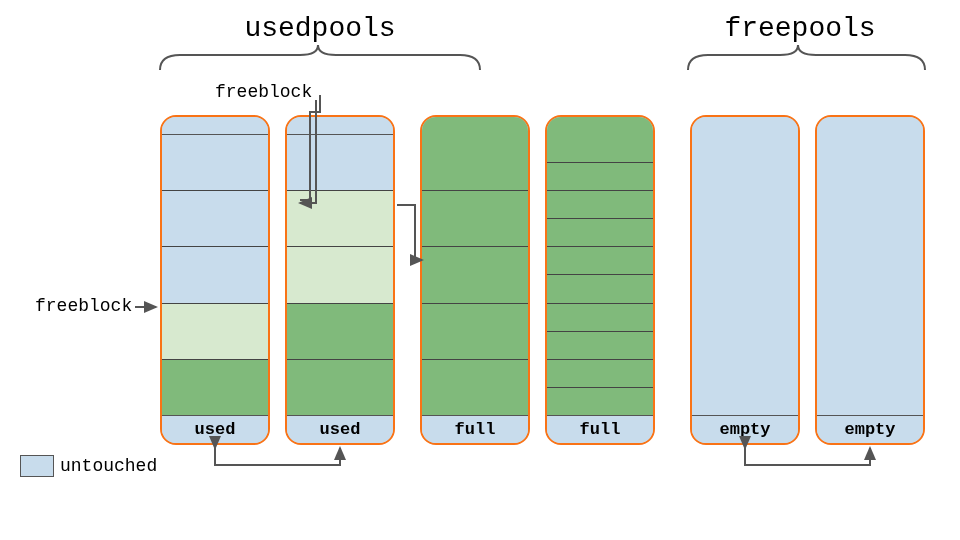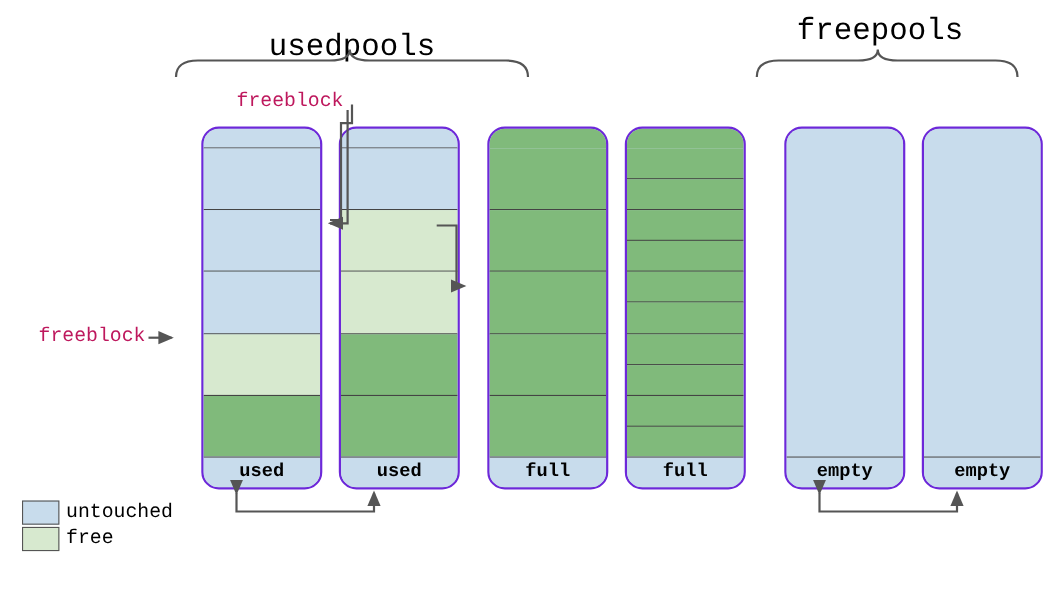--- a/index.html
+++ b/index.html
@@ -14,26 +14,25 @@
   .title {
     position: absolute;
     font-size: 28px;
     color: #000;
     text-align: center;
   }
   .pool {
     position: absolute;
     width: 110px;
     height: 330px;
-    border: 2px solid #6d28d9;
+    border: 2px solid #f97316;
     border-radius: 16px;
     overflow: hidden;
     display: flex;
     flex-direction: column;
-    margin-left: 23px;
   }
   .pool .header {
     flex: 0 0 18px;
     border-bottom: 1px solid #555;
   }
   .pool .footer {
     flex: 0 0 28px;
     border-top: 1px solid #555;
     display: flex;
     align-items: center;
@@ -52,21 +51,21 @@
   }
   .cell:last-child { border-bottom: none; }
   .c-untouched { background: #c8dcec; }
   .c-free      { background: #d7e9cf; }
   .c-alloc     { background: #80ba7b; }
   .c-bg        { background: #c8dcec; }
 
   .label {
     position: absolute;
     font-size: 18px;
-    color: #be185d;
+    color: #000000;
   }
 
   .legend {
     position: absolute;
     left: 20px;
     top: 455px;
     font-size: 18px;
   }
   .legend-row {
     display: flex;
@@ -83,21 +82,21 @@
   svg.overlay {
     position: absolute;
     left: 0; top: 0;
     width: 960px; height: 540px;
     pointer-events: none;
   }
 </style>
 </head>
 <body>
 
-<div class="title" style="left:200px; top:28px; width:240px;text-align:center;">usedpools</div>
+<div class="title" style="left:200px; top:13px; width:240px;text-align:center;">usedpools</div>
 <div class="title" style="left:690px; top:13px; width:220px;font-family:Liberation Mono, monospace;">freepools</div>
 
 <div class="label" style="left:215px; top:82px;">freeblock</div>
 <div class="label" style="left:35px; top:296px;">freeblock</div>
 
 <div class="pool c-bg" style="left:160px; top:115px;">
   <div class="header c-untouched"></div>
   <div class="body">
     <div class="cell c-untouched"></div>
     <div class="cell c-untouched"></div>
@@ -159,24 +158,20 @@
   <div class="header c-untouched" style="border-bottom:none;"></div>
   <div class="body c-untouched"></div>
   <div class="footer c-untouched">empty</div>
 </div>
 
 <div class="legend">
   <div class="legend-row">
     <div class="legend-swatch c-untouched"></div>
     <span>untouched</span>
   </div>
-  <div class="legend-row">
-    <div class="legend-swatch c-free"></div>
-    <span>free</span>
-  </div>
 </div>
 
 <svg class="overlay">
   <defs>
     <marker id="arrow" markerWidth="8" markerHeight="8" refX="6" refY="3" orient="auto">
       <path d="M0,0 L7,3 L0,6 Z" fill="#555"></path>
     </marker>
   </defs>
 
   <path d="M160,70 Q160,55 180,55 L300,55 Q318,55 318,45 Q318,55 336,55 L460,55 Q480,55 480,70" fill="none" stroke="#555" stroke-width="2"></path>

